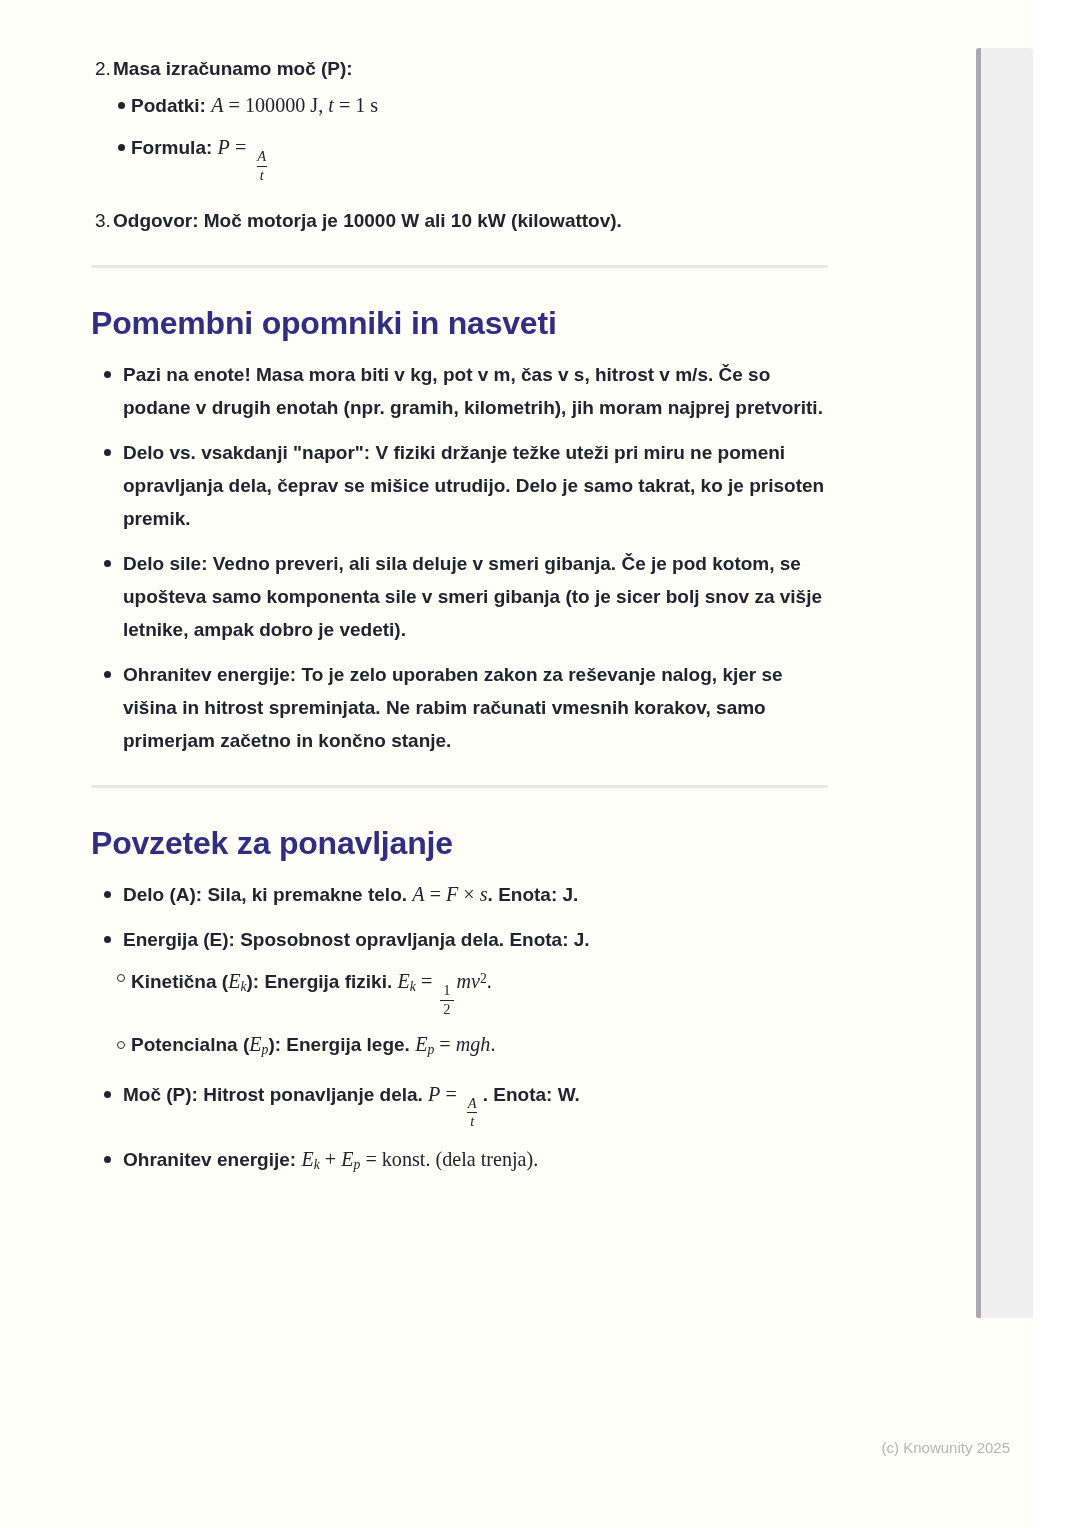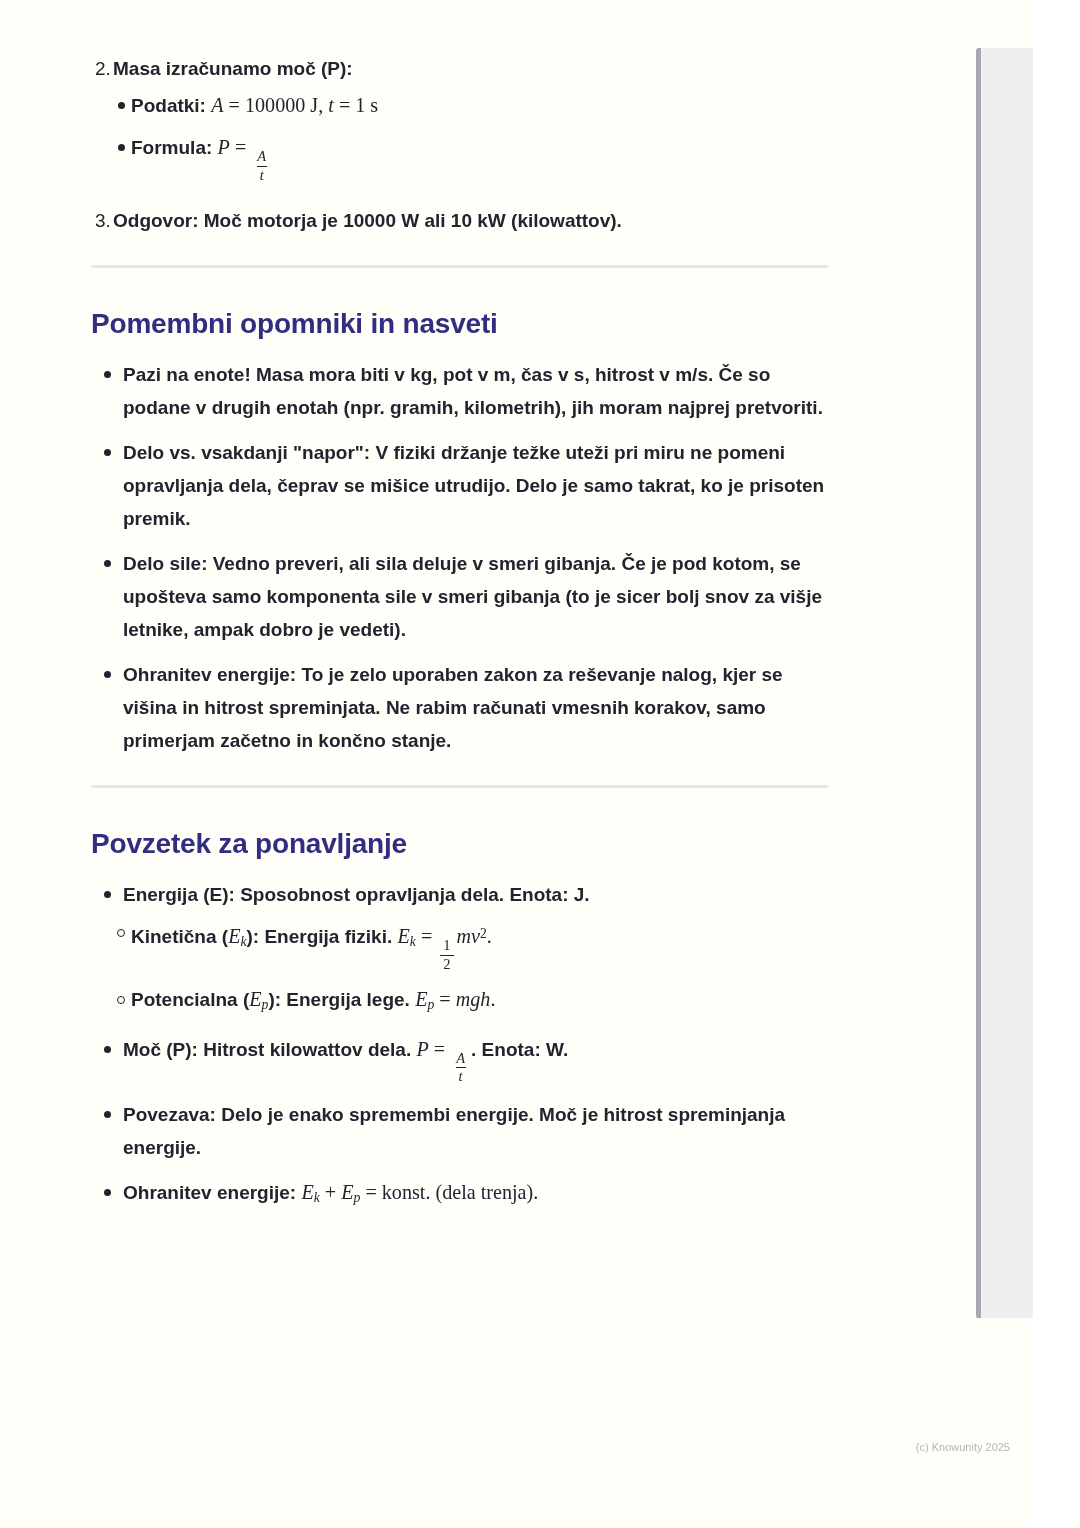--- a/index.html
+++ b/index.html
@@ -27,41 +27,41 @@
   
   .bullets{list-style:none;margin:16px 0 0;padding:0;}
   .b-item{position:relative;padding-left:32px;margin:0 0 12px;}
   .dot{position:absolute;left:13px;top:13px;width:7px;height:7px;border-radius:50%;background:var(--body);}
   .circle{position:absolute;top:12.5px;width:8px;height:8px;border-radius:50%;border:1.5px solid var(--body);background:transparent;}
   .bullets .sub-list{margin-left:-32px;margin-top:4px;}
   .bullets .sub-item{padding-left:40px;margin:6px 0 10px;}
 
   
   .divider{border:none;height:3px;background:var(--divider);border-radius:2px;margin:28px 0 0;}
-  .h2{font-size:28px;line-height:37px;font-weight:700;color:var(--heading);margin:37px 0 0;letter-spacing:-0.2px;}
+  .h2{font-size:32px;line-height:37px;font-weight:700;color:var(--heading);margin:37px 0 0;letter-spacing:-0.2px;}
 
   
   .sg-b{font-weight:700;}
   .sg-r{font-weight:700;}
   .sg-mi,.sg-mr{font-family:"Liberation Serif", serif;font-size:1.06em;}
   .sg-mi{font-style:italic;}
   .sg-msub,.sg-msup{font-family:"Liberation Serif", serif;font-style:italic;font-size:0.72em;}
   .sg-msub{vertical-align:-0.2em;}
   .sg-msup{vertical-align:0.38em;font-style:normal;}
 
   
   .frac{display:inline-flex;flex-direction:column;align-items:center;vertical-align:-0.52em;margin:0 3px;font-size:0.72em;line-height:1.2;font-family:"Liberation Serif", serif;}
   .fn{padding:0 3px;}
   .fd{border-top:1.2px solid currentColor;padding:0 3px;}
 
   
   .gutter{position:absolute;left:976px;top:48px;width:57px;height:1270px;background:var(--gutter);border-radius:3px 3px 2px 2px;}
   .gutter-edge{position:absolute;left:0;top:0;width:5px;height:100%;background:var(--gutter-edge);border-radius:3px 0 0 2px;}
 
-  .footer{position:absolute;top:1438px;right:70px;font-size:11px;line-height:19px;color:var(--footer);}
+  .footer{position:absolute;top:1438px;right:70px;font-size:15px;line-height:19px;color:var(--footer);}
 </style>
 </head>
 <body>
 
 <div class="page">
   <div class="right-margin"></div>
 
   <main class="content">
     <ol class="steps">
         <li class="step">
@@ -115,45 +115,45 @@
         </ul>
     </section>
 
     <hr class="divider">
 
     <section>
       <h2 class="h2">Povzetek za ponavljanje</h2>
       <ul class="bullets">
           <li class="b-item">
             <span class="dot"></span>
+            <div class="rich"><span class="sg-b">Delo (A): </span><span class="sg-r">Sila, ki premakne telo. </span><span class="sg-mi">A</span><span class="sg-mr"> = </span><span class="sg-mi">F</span><span class="sg-mr"> × </span><span class="sg-mi">s</span><span class="sg-r">. Enota: J.</span></div>
+          </li>
+          <li class="b-item">
+            <span class="dot"></span>
             <div class="rich"><span class="sg-b">Energija (E): </span><span class="sg-r">Sposobnost opravljanja dela. Enota: J.</span></div>
             <ul class="sub-list">
               <li class="sub-item">
                 <span class="circle"></span>
                 <div class="rich"><span class="sg-b">Kinetična (</span><span class="sg-mi">E</span><span class="sg-msub">k</span><span class="sg-b">): </span><span class="sg-r">Energija fiziki. </span><span class="sg-mi">E</span><span class="sg-msub">k</span><span class="sg-mr"> = </span><span class="frac">
                     <span class="fn"><span class="sg-mr">1</span></span>
                     <span class="fd"><span class="sg-mr">2</span></span>
                   </span><span class="sg-mi">mv</span><span class="sg-msup">2</span><span class="sg-mr">.</span></div>
               </li>
               <li class="sub-item">
                 <span class="circle"></span>
                 <div class="rich"><span class="sg-b">Potencialna (</span><span class="sg-mi">E</span><span class="sg-msub">p</span><span class="sg-b">): </span><span class="sg-r">Energija lege. </span><span class="sg-mi">E</span><span class="sg-msub">p</span><span class="sg-mr"> = </span><span class="sg-mi">mgh</span><span class="sg-mr">.</span></div>
               </li>
             </ul>
           </li>
           <li class="b-item">
             <span class="dot"></span>
-            <div class="rich"><span class="sg-b">Moč (P): </span><span class="sg-r">Hitrost kilowattov dela. </span><span class="sg-mi">P</span><span class="sg-mr"> = </span><span class="frac">
+            <div class="rich"><span class="sg-b">Moč (P): </span><span class="sg-r">Hitrost ponavljanje dela. </span><span class="sg-mi">P</span><span class="sg-mr"> = </span><span class="frac">
                 <span class="fn"><span class="sg-mi">A</span></span>
                 <span class="fd"><span class="sg-mi">t</span></span>
               </span><span class="sg-r">. Enota: W.</span></div>
-          </li>
-          <li class="b-item">
-            <span class="dot"></span>
-            <div class="rich"><span class="sg-b">Povezava: </span><span class="sg-r">Delo je enako spremembi energije. Moč je hitrost spreminjanja energije.</span></div>
           </li>
           <li class="b-item">
             <span class="dot"></span>
             <div class="rich"><span class="sg-b">Ohranitev energije: </span><span class="sg-mi">E</span><span class="sg-msub">k</span><span class="sg-mr"> + </span><span class="sg-mi">E</span><span class="sg-msub">p</span><span class="sg-mr"> = konst. (dela trenja).</span></div>
           </li>
         </ul>
     </section>
   </main>
 
   <div class="gutter">

